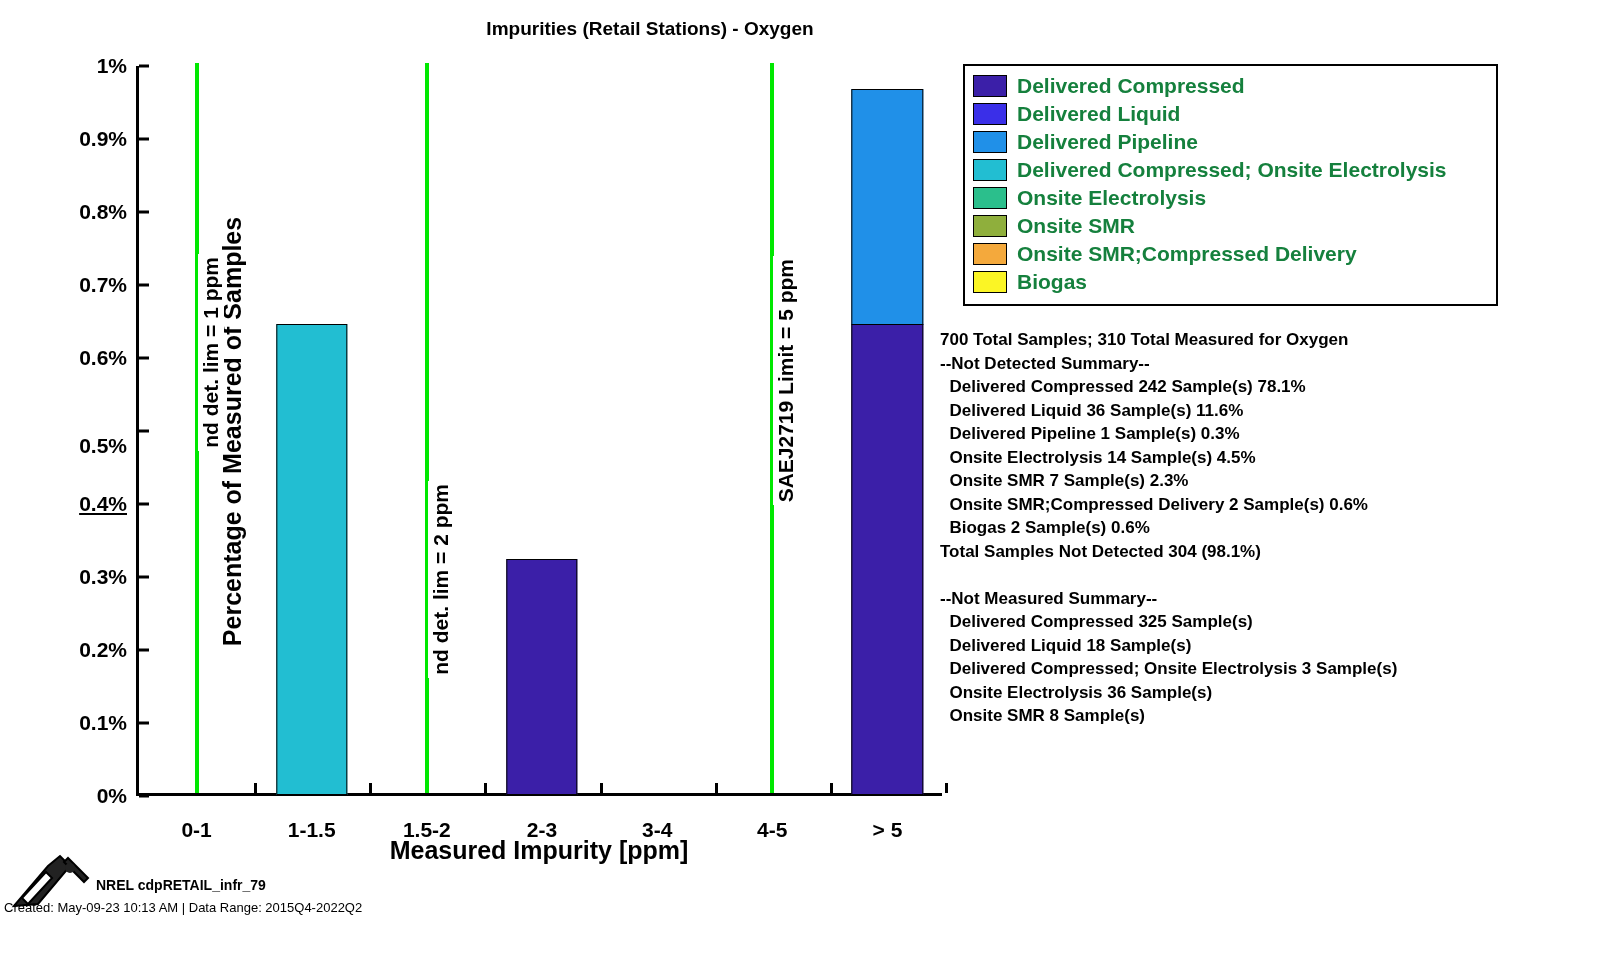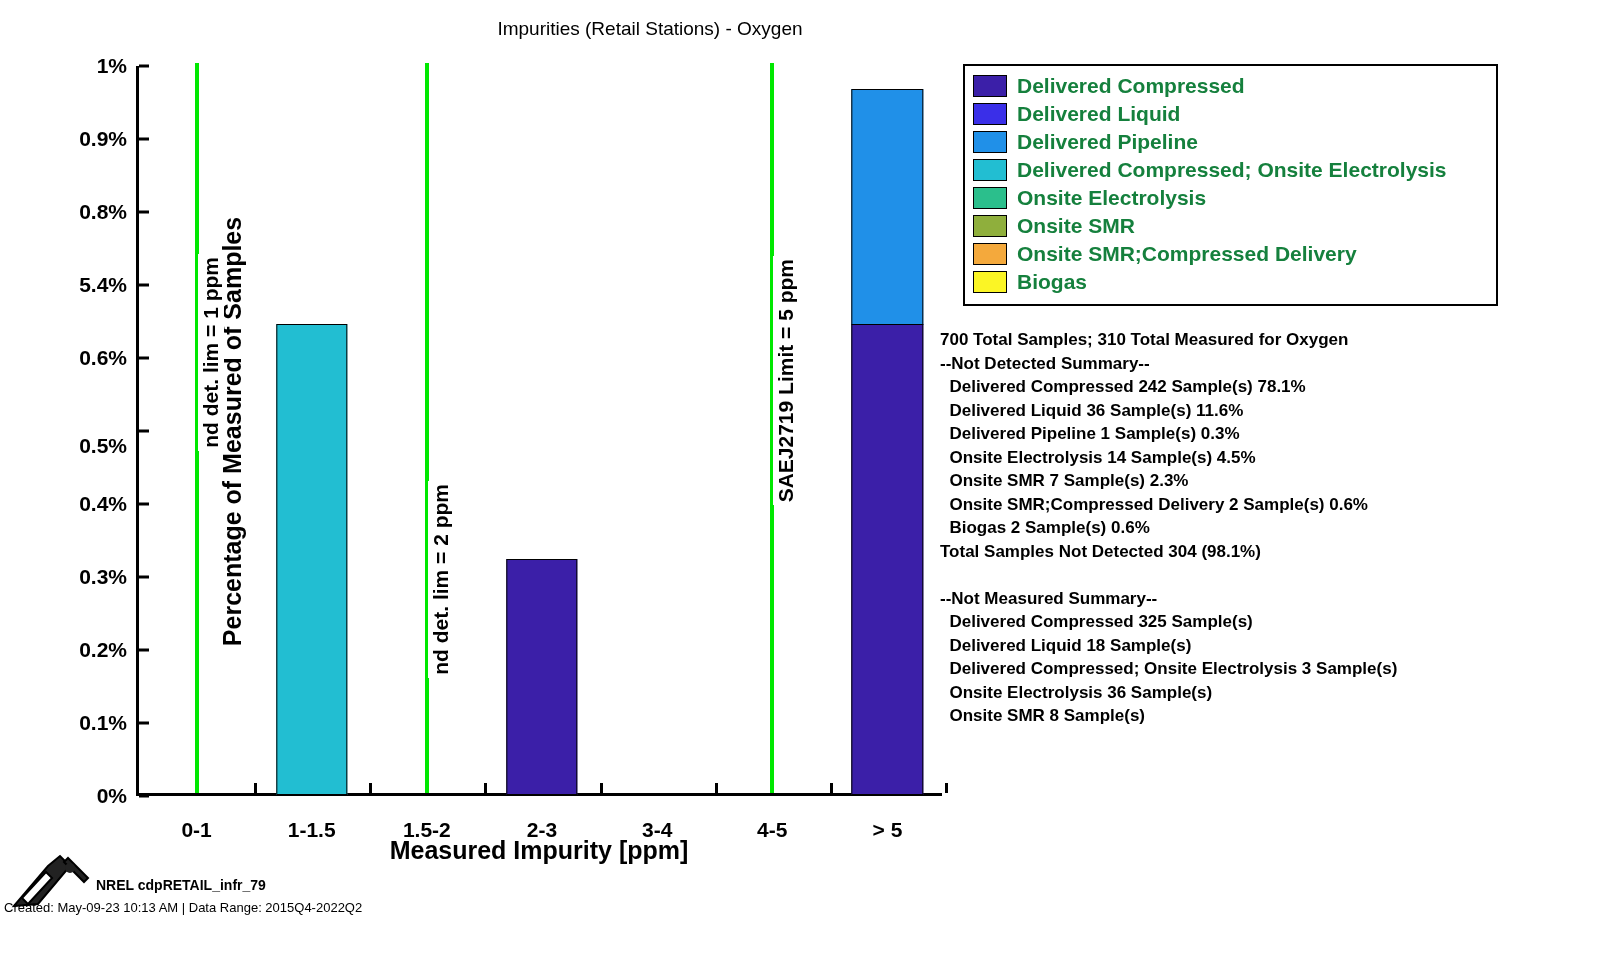--- a/index.html
+++ b/index.html
@@ -20,21 +20,21 @@
   }
 
   
   .chart-title {
     position: absolute;
     left: 0;
     top: 18px;
     width: 1300px;
     text-align: center;
     font-size: 19px;
-    font-weight: normal;
+    font-weight: bold;
     color: #000;
   }
 
   
   .plot-frame {
     position: absolute;
     left: 136px;
     top: 66px;
     width: 806px;
     height: 730px;
@@ -238,27 +238,27 @@
   <div class="plot-frame">
     <div class="plot-inner" id="plot-inner">
         <div class="ytick" style="top: 730px;">0%</div>
         <div class="ytick-mark" style="top: 730px;"></div>
         <div class="ytick" style="top: 657px;">0.1%</div>
         <div class="ytick-mark" style="top: 657px;"></div>
         <div class="ytick" style="top: 584px;">0.2%</div>
         <div class="ytick-mark" style="top: 584px;"></div>
         <div class="ytick" style="top: 511px;">0.3%</div>
         <div class="ytick-mark" style="top: 511px;"></div>
-        <div class="ytick" style="top: 438px;">0.4%</div>
+        <div class="ytick" style="top: 438px; text-decoration: underline;">0.4%</div>
         <div class="ytick-mark" style="top: 438px;"></div>
         <div class="ytick" style="top: 365px; margin-top: 15px;">0.5%</div>
         <div class="ytick-mark" style="top: 365px;"></div>
         <div class="ytick" style="top: 292px;">0.6%</div>
         <div class="ytick-mark" style="top: 292px;"></div>
-        <div class="ytick" style="top: 219px;">5.4%</div>
+        <div class="ytick" style="top: 219px;">0.7%</div>
         <div class="ytick-mark" style="top: 219px;"></div>
         <div class="ytick" style="top: 146px;">0.8%</div>
         <div class="ytick-mark" style="top: 146px;"></div>
         <div class="ytick" style="top: 73px;">0.9%</div>
         <div class="ytick-mark" style="top: 73px;"></div>
         <div class="ytick" style="top: 0px;">1%</div>
         <div class="ytick-mark" style="top: 0px;"></div>
         <div class="xtick" style="left: 57.5714px;">0-1</div>
         <div class="xtick-mark" style="left: 115.143px;"></div>
         <div class="xtick" style="left: 172.714px;">1-1.5</div>

